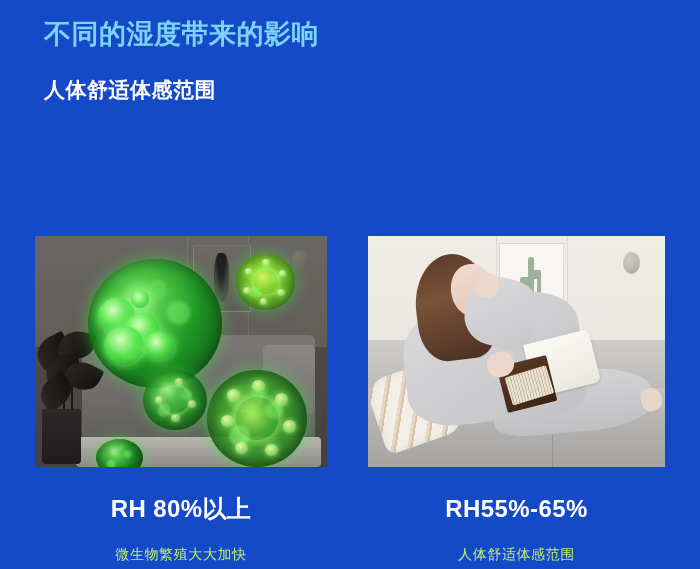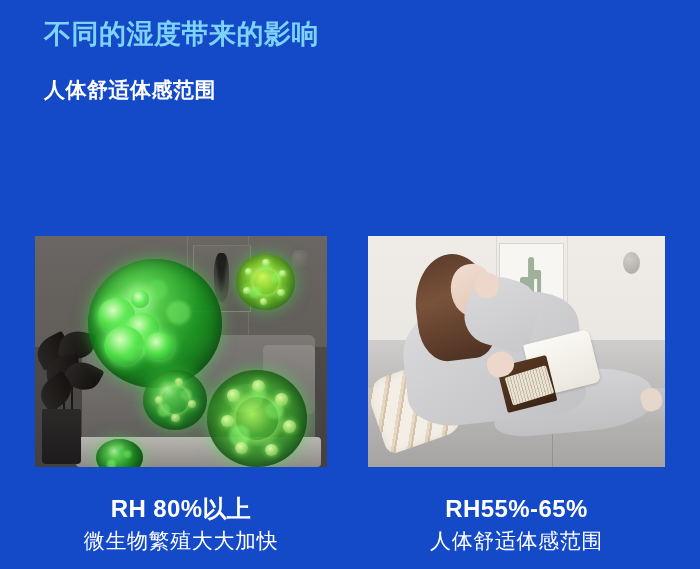--- a/index.html
+++ b/index.html
@@ -424,25 +424,25 @@
   .caption-right { left: 368px; width: 297px; }
   .caption-main {
     font-size: 24px;
     line-height: 33px;
     font-weight: 700;
     color: #ffffff;
     letter-spacing: 0.4px;
     white-space: nowrap;
   }
   .caption-sub {
-    margin-top: 4px;
-    font-size: 21px;
+    margin-top: 17px;
+    font-size: 14px;
     line-height: 24px;
     font-weight: 400;
-    color: #ffffff;
+    color: #bef264;
     letter-spacing: 0.6px;
     white-space: nowrap;
   }
 </style>
 </head>
 <body>
 
 <div class="page">
 
   <div class="headline">不同的湿度带来的影响</div>

